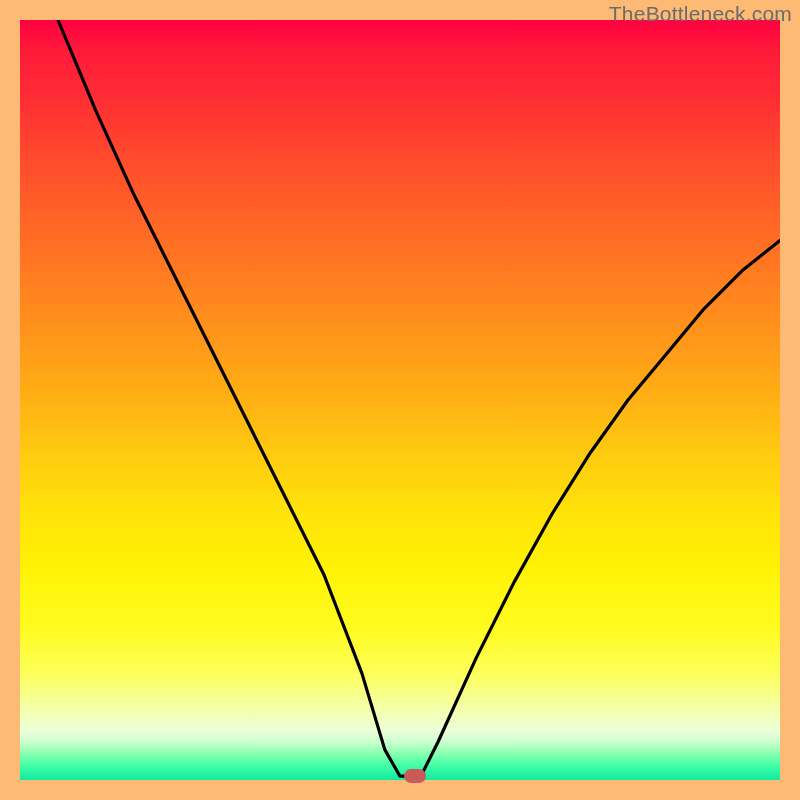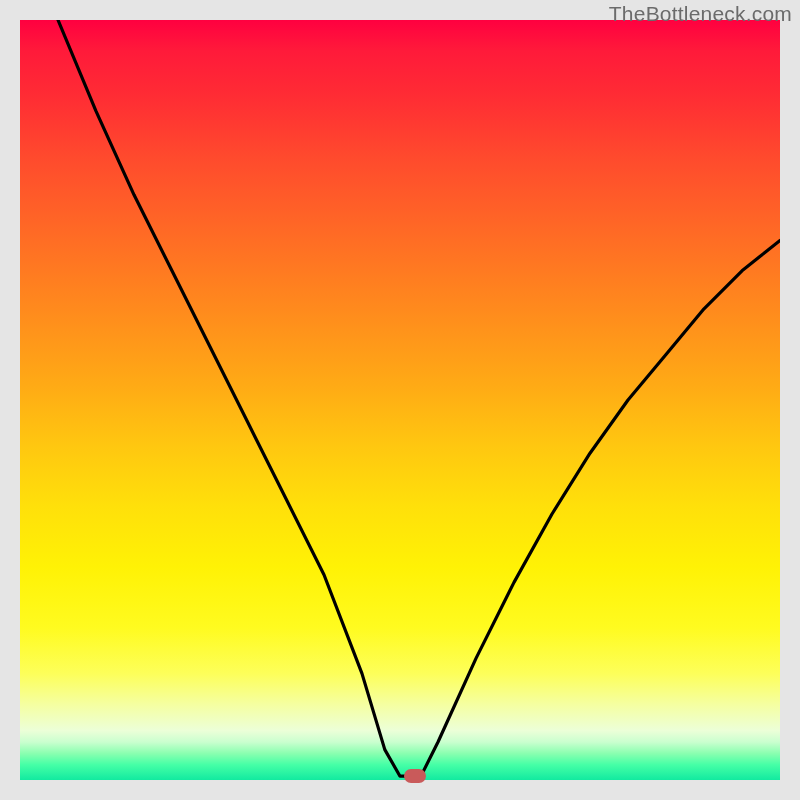--- a/index.html
+++ b/index.html
@@ -8,21 +8,21 @@
     width: 800px;
     height: 800px;
     background: #000;
     overflow: hidden;
     font-family: Arial, Helvetica, sans-serif;
   }
   .frame {
     position: relative;
     width: 800px;
     height: 800px;
-    background: #e5e5e5;
+    background: #fdba74;
   }
   .plot-area {
     position: absolute;
     left: 20px;
     top: 20px;
     width: 760px;
     height: 760px;
     
     background: linear-gradient(
       to bottom,

